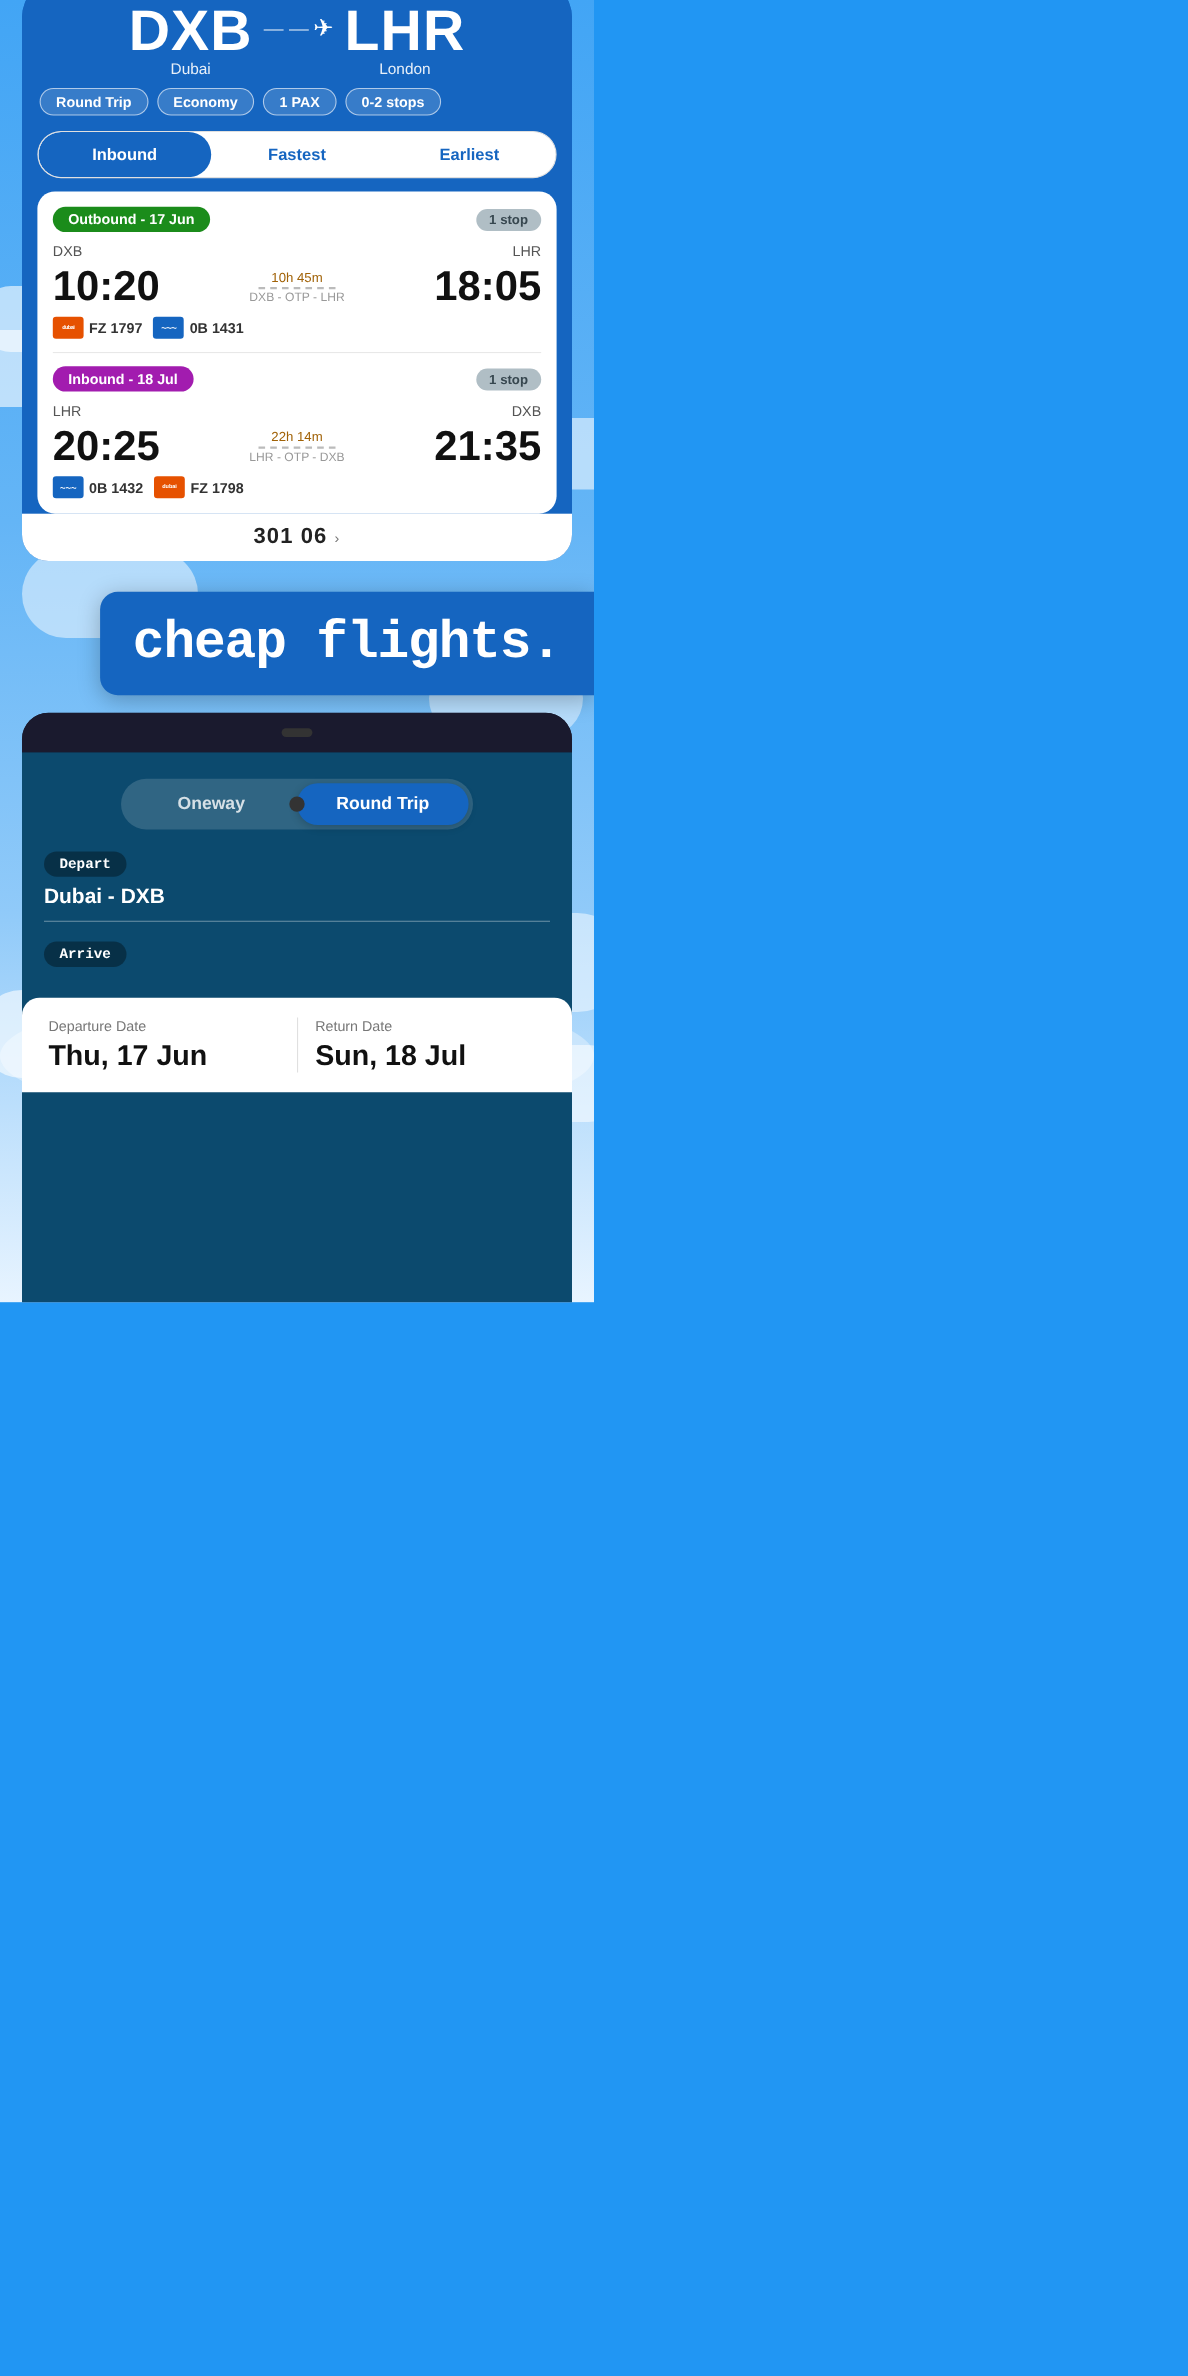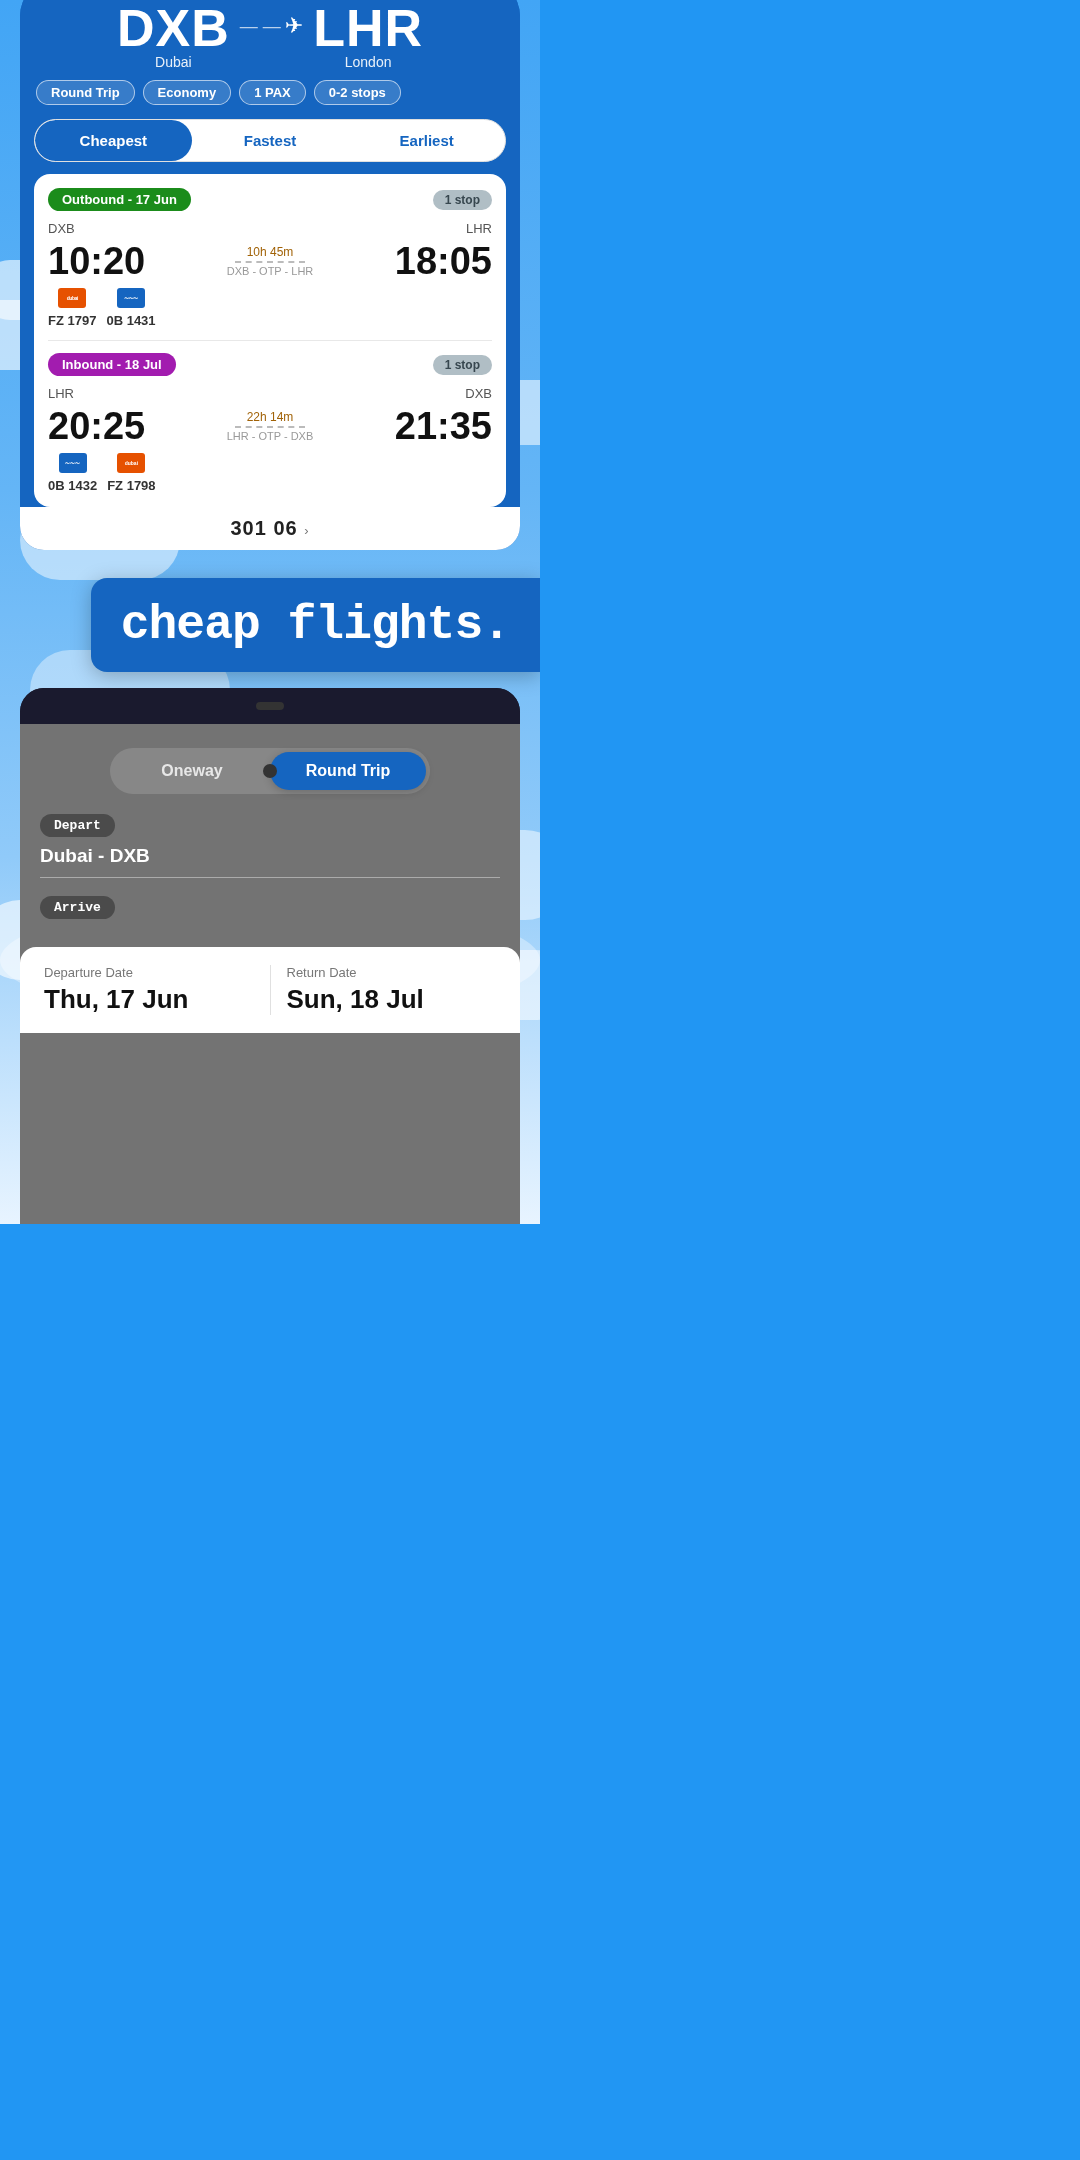--- a/index.html
+++ b/index.html
@@ -209,21 +209,20 @@
       margin-top: 8px;
     }
 
     .airline-badge {
       display: flex;
       align-items: center;
       gap: 5px;
       font-size: 13px;
       font-weight: 600;
       color: #333;
-      flex-direction: column;
     }
 
     .airline-logo {
       width: 28px;
       height: 20px;
       border-radius: 3px;
       display: flex;
       align-items: center;
       justify-content: center;
       font-size: 6px;
@@ -251,21 +250,21 @@
       position: relative;
       margin: 10px auto 0;
       width: 500px;
       background: #1a1a2e;
       border-radius: 24px 24px 0 0;
       overflow: hidden;
       z-index: 10;
     }
 
     .phone-bottom-inner {
-      background: #737373;
+      background: #0c4a6e;
       padding-bottom: 12px;
       min-height: 500px;
     }
 
     
     .notch-bar {
       background: #1a1a2e;
       height: 36px;
       display: flex;
       align-items: center;
@@ -386,21 +385,21 @@
       </div>
 
       <div class="route-info-row">
         <div class="info-pill">Round Trip</div>
         <div class="info-pill">Economy</div>
         <div class="info-pill">1 PAX</div>
         <div class="info-pill">0-2 stops</div>
       </div>
 
       <div class="tabs-bar">
-        <div class="tab-item active">Cheapest</div>
+        <div class="tab-item active">Inbound</div>
         <div class="tab-item">Fastest</div>
         <div class="tab-item">Earliest</div>
       </div>
 
       <div class="content-area">
 
         <div>
           <div class="section-header">
             <div class="section-label">Outbound - 17 Jun</div>
             <div class="stop-badge">1 stop</div>

